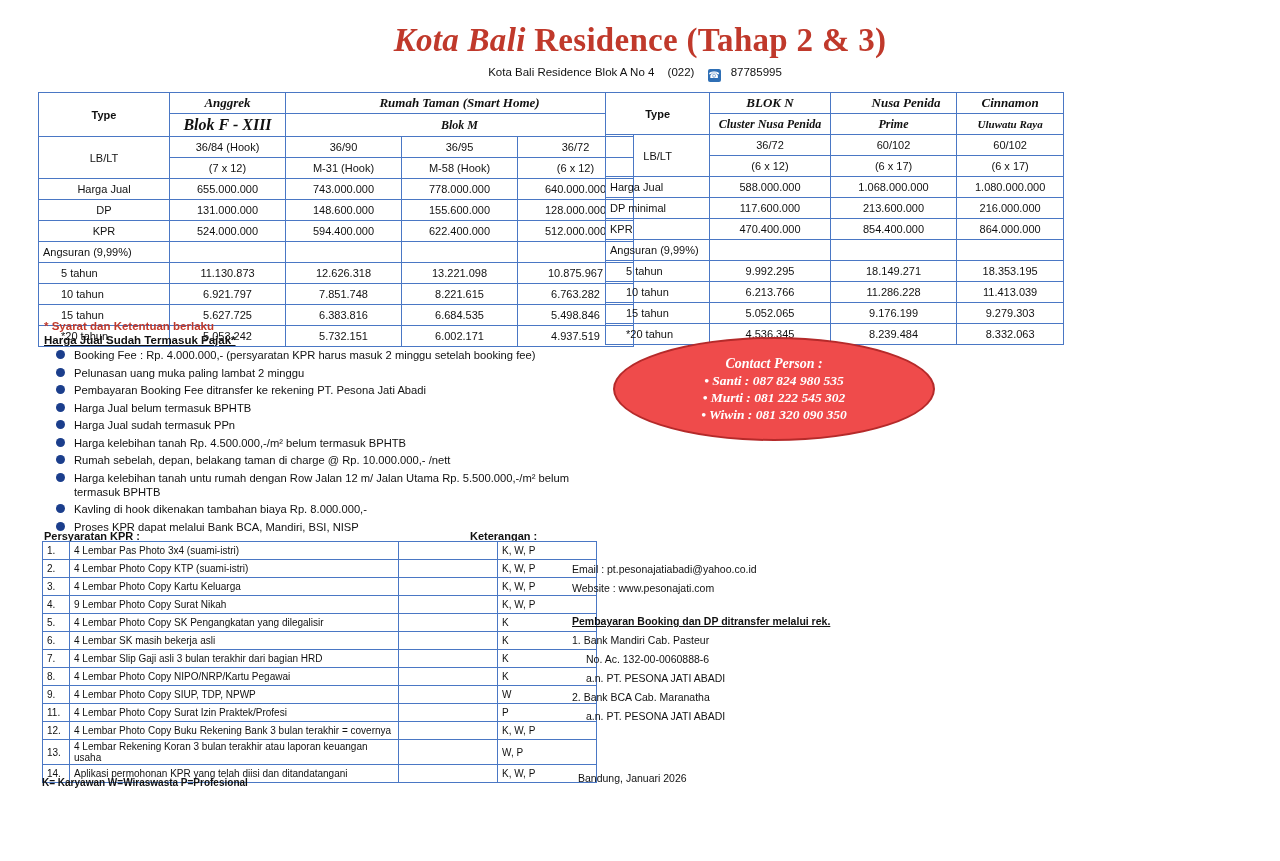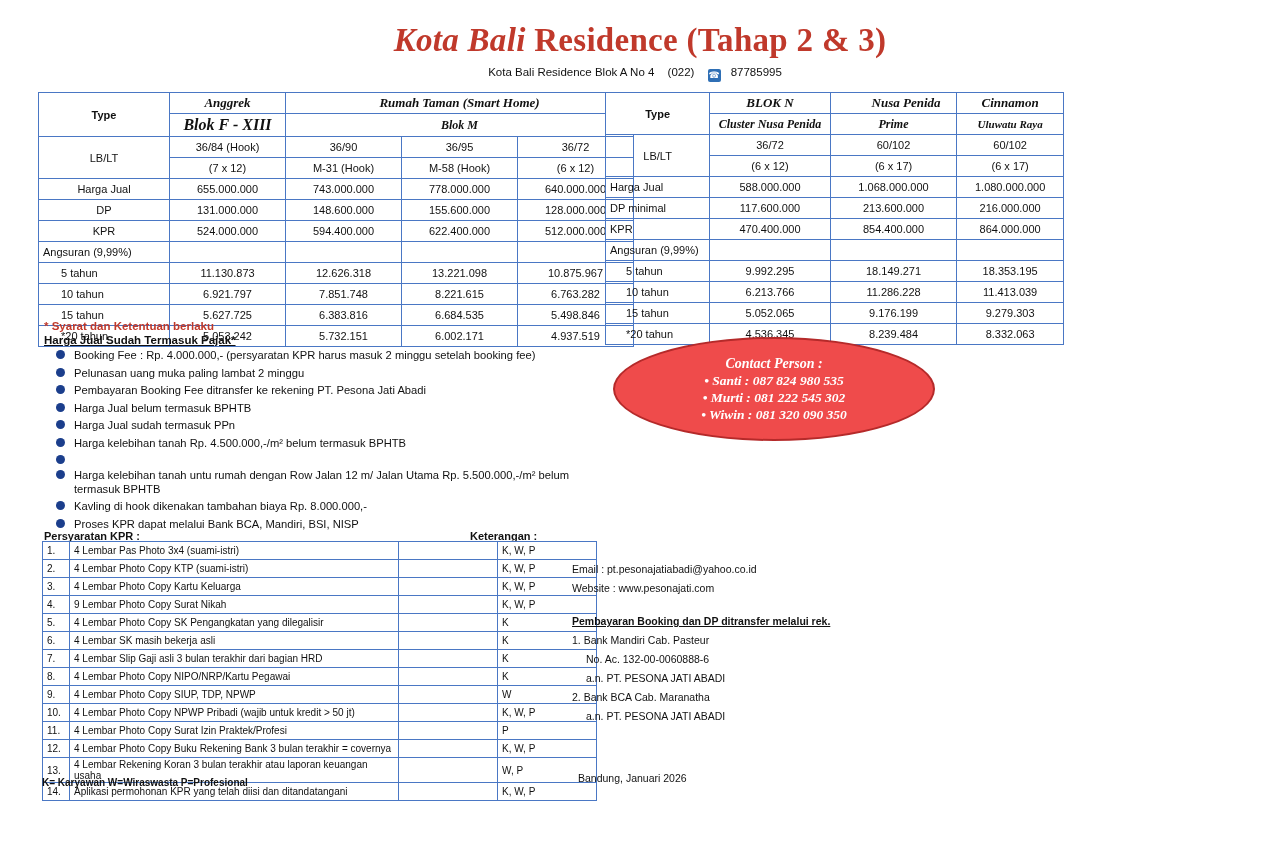--- a/index.html
+++ b/index.html
@@ -284,20 +284,21 @@
     <div class="bullet">
         <span class="dot"></span>
         <span>Harga Jual sudah termasuk PPn</span>
       </div>
     <div class="bullet">
         <span class="dot"></span>
         <span>Harga kelebihan tanah Rp. 4.500.000,-/m²  belum termasuk BPHTB</span>
       </div>
     <div class="bullet">
         <span class="dot"></span>
+        <span>Rumah sebelah, depan, belakang taman di charge @ Rp. 10.000.000,- /nett</span>
       </div>
     <div class="bullet">
         <span class="dot"></span>
         <span>Harga kelebihan tanah untu rumah dengan Row Jalan 12 m/ Jalan Utama Rp. 5.500.000,-/m²  belum termasuk BPHTB</span>
       </div>
     <div class="bullet">
         <span class="dot"></span>
         <span>Kavling di hook dikenakan tambahan biaya Rp. 8.000.000,-</span>
       </div>
     <div class="bullet">
@@ -364,26 +365,20 @@
       <td>8.</td>
       <td>4 Lembar Photo Copy NIPO/NRP/Kartu Pegawai</td>
       <td></td>
       <td>K</td>
     </tr>
     <tr>
       <td>9.</td>
       <td>4 Lembar Photo Copy SIUP, TDP, NPWP</td>
       <td></td>
       <td>W</td>
-    </tr>
-    <tr>
-      <td>10.</td>
-      <td>4 Lembar Photo Copy NPWP Pribadi (wajib untuk kredit &gt; 50 jt)</td>
-      <td></td>
-      <td>K, W, P</td>
     </tr>
     <tr>
       <td>11.</td>
       <td>4 Lembar Photo Copy Surat Izin Praktek/Profesi</td>
       <td></td>
       <td>P</td>
     </tr>
     <tr>
       <td>12.</td>
       <td>4 Lembar Photo Copy Buku Rekening Bank 3 bulan terakhir = covernya</td>

